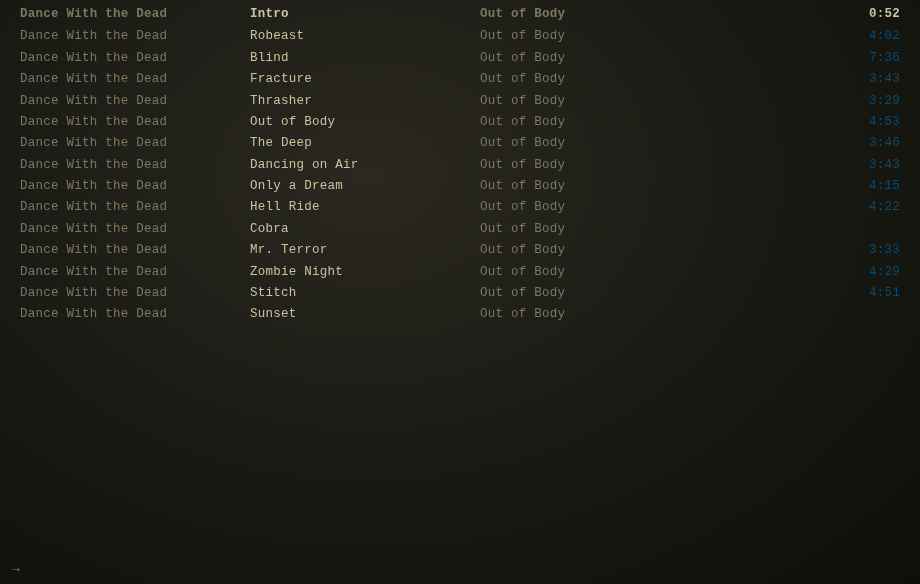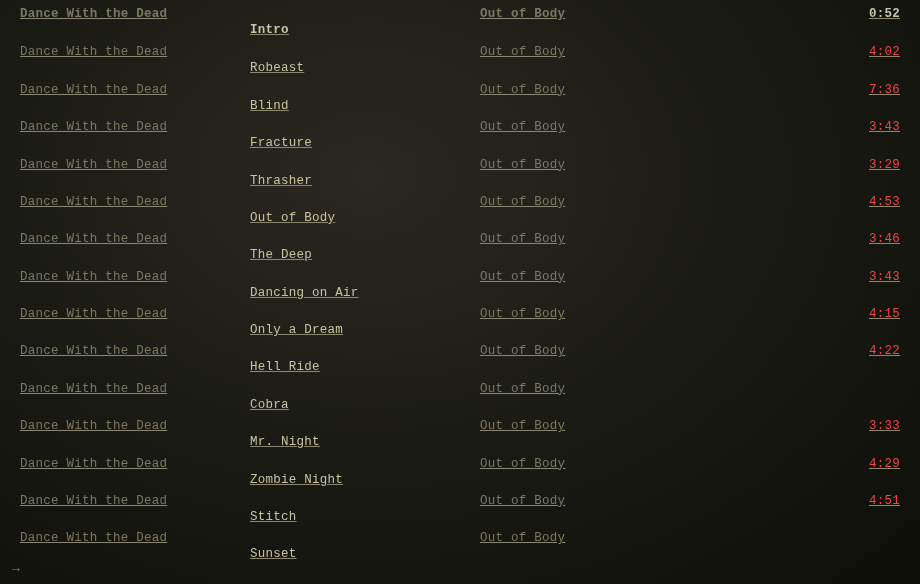--- a/index.html
+++ b/index.html
@@ -14,21 +14,20 @@
       background: #1a1a14;
       background: radial-gradient(ellipse at 40% 30%, #2a2820 0%, #1a1a14 50%, #0f0f0a 100%);
       font-family: 'Courier New', Courier, monospace;
       color: #8a8870;
       overflow: hidden;
       position: relative;
     }
 
     .track-list {
       padding: 4px 0;
-      text-decoration: underline;
     }
 
     .track-row {
       display: grid;
       grid-template-columns: 230px 230px 230px 1fr;
       padding: 1px 20px;
       line-height: 1.55;
       font-size: 12.5px;
       letter-spacing: 0.02em;
     }
@@ -38,34 +37,33 @@
       font-weight: bold;
       padding-bottom: 2px;
     }
 
     .track-row .artist {
       color: #7a7860;
     }
 
     .track-row .title {
       color: #c8c4a0;
-      margin-top: 16px;
     }
 
     .track-row.header .title {
       color: #c8c4a8;
     }
 
     .track-row .album {
       color: #7a7860;
     }
 
     .track-row .duration {
       text-align: right;
-      color: #ef4444;
+      color: #0c4a6e;
     }
 
     .track-row.header .duration {
       color: #c8c4a8;
     }
 
     .arrow-indicator {
       position: absolute;
       bottom: 8px;
       left: 12px;
@@ -138,21 +136,21 @@
       <span class="album">Out of Body</span>
       <span class="duration">4:22</span>
     </div>
     <div class="track-row">
       <span class="artist">Dance With the Dead</span>
       <span class="title">Cobra</span>
       <span class="album">Out of Body</span>
     </div>
     <div class="track-row">
       <span class="artist">Dance With the Dead</span>
-      <span class="title">Mr. Night</span>
+      <span class="title">Mr. Terror</span>
       <span class="album">Out of Body</span>
       <span class="duration">3:33</span>
     </div>
     <div class="track-row">
       <span class="artist">Dance With the Dead</span>
       <span class="title">Zombie Night</span>
       <span class="album">Out of Body</span>
       <span class="duration">4:29</span>
     </div>
     <div class="track-row">

